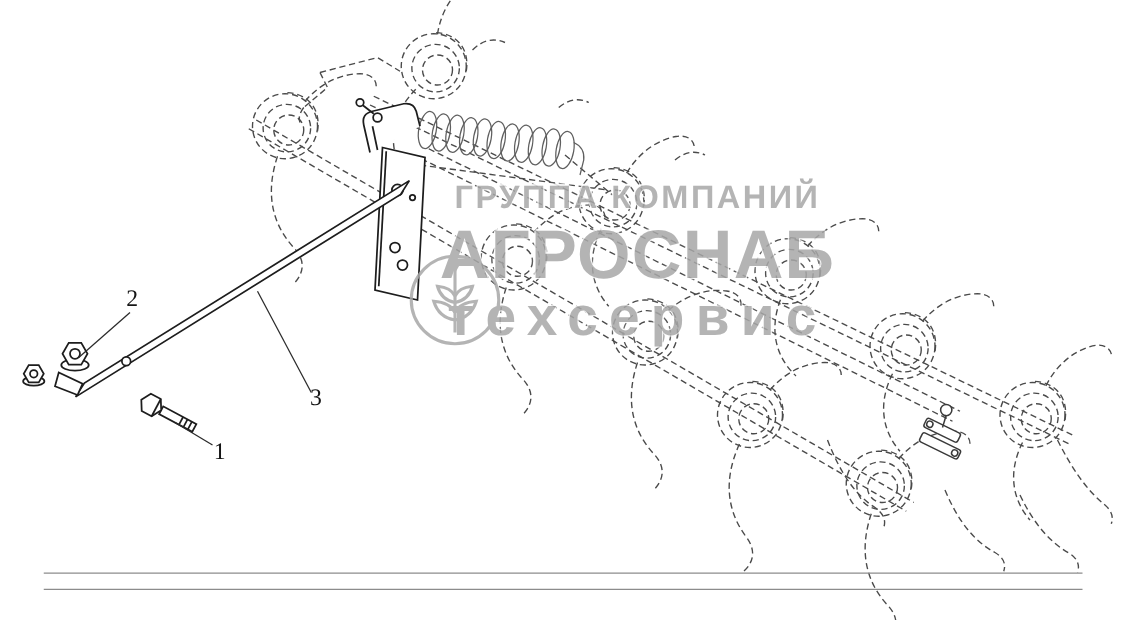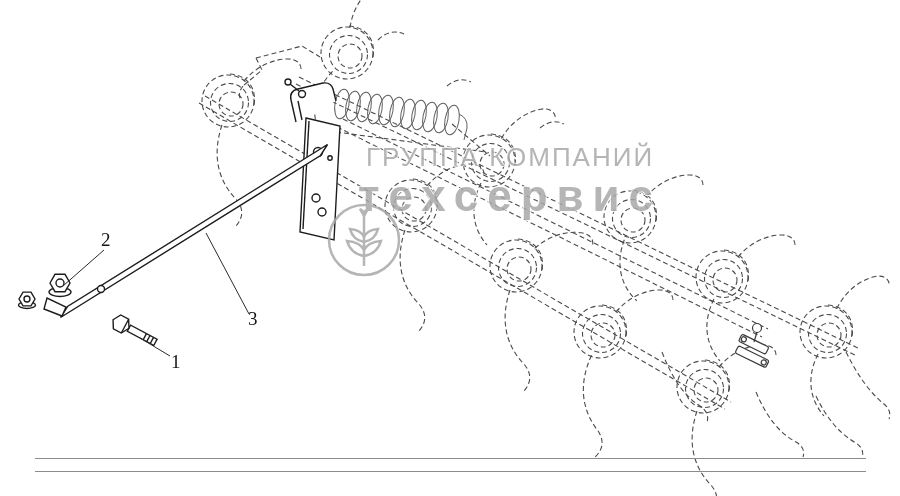--- a/index.html
+++ b/index.html
@@ -7,21 +7,21 @@
     position:relative;width:900px;height:496px;background:#fff;overflow:hidden;
     font-family:"Liberation Sans",sans-serif;
   }
   .stage svg.draw{position:absolute;left:0;top:0;}
   
   .watermark{
     position:absolute;left:320px;top:140px;width:380px;text-align:center;
     color:#a8a8a8;opacity:.85;pointer-events:none;z-index:5;
     text-shadow:0 1px 0 #fff,0 -1px 0 #fff,1px 0 0 #fff,-1px 0 0 #fff,0 0 4px #fff;
   }
-  .wm1{font-size:26px;font-weight:normal;letter-spacing:2px;line-height:34px;white-space:nowrap;}
+  .wm1{font-size:26px;font-weight:bold;letter-spacing:2px;line-height:34px;white-space:nowrap;}
   .wm2{font-size:55px;font-weight:bold;letter-spacing:1px;line-height:58px;white-space:nowrap;}
   .wm3{font-size:44px;font-weight:bold;letter-spacing:9px;line-height:44px;white-space:nowrap;}
   .wm-logo{position:absolute;left:4px;top:56px;width:80px;height:86px;}
   
   .callout{
     position:absolute;z-index:8;font-family:"Liberation Serif",serif;
     font-size:19px;color:#151515;line-height:20px;
   }
   .co1{left:171px;top:352px;}
   .co2{left:101px;top:230px;}
@@ -210,20 +210,21 @@
         <circle cx="40" cy="44" r="35"></circle>
         <path d="M40,70 C40,54 40,38 40,20"></path>
         <path d="M40,60 q-13,-2 -17,-15 q13,1 17,9"></path>
         <path d="M40,60 q13,-2 17,-15 q-13,1 -17,9"></path>
         <path d="M40,46 q-11,-2 -14,-13 q11,1 14,8"></path>
         <path d="M40,46 q11,-2 14,-13 q-11,1 -14,8"></path>
         <path d="M40,20 l-4,-7 l4,3 l4,-3 Z"></path>
       </g>
     </svg>
     <div class="wm1">ГРУППА КОМПАНИЙ</div>
+    <div class="wm2">АГРОСНАБ</div>
     <div class="wm3">техсервис</div>
   </div>
 
   <span class="callout co1">1</span>
   <span class="callout co2">2</span>
   <span class="callout co3">3</span>
 
 </div>
 
 </body></html>

